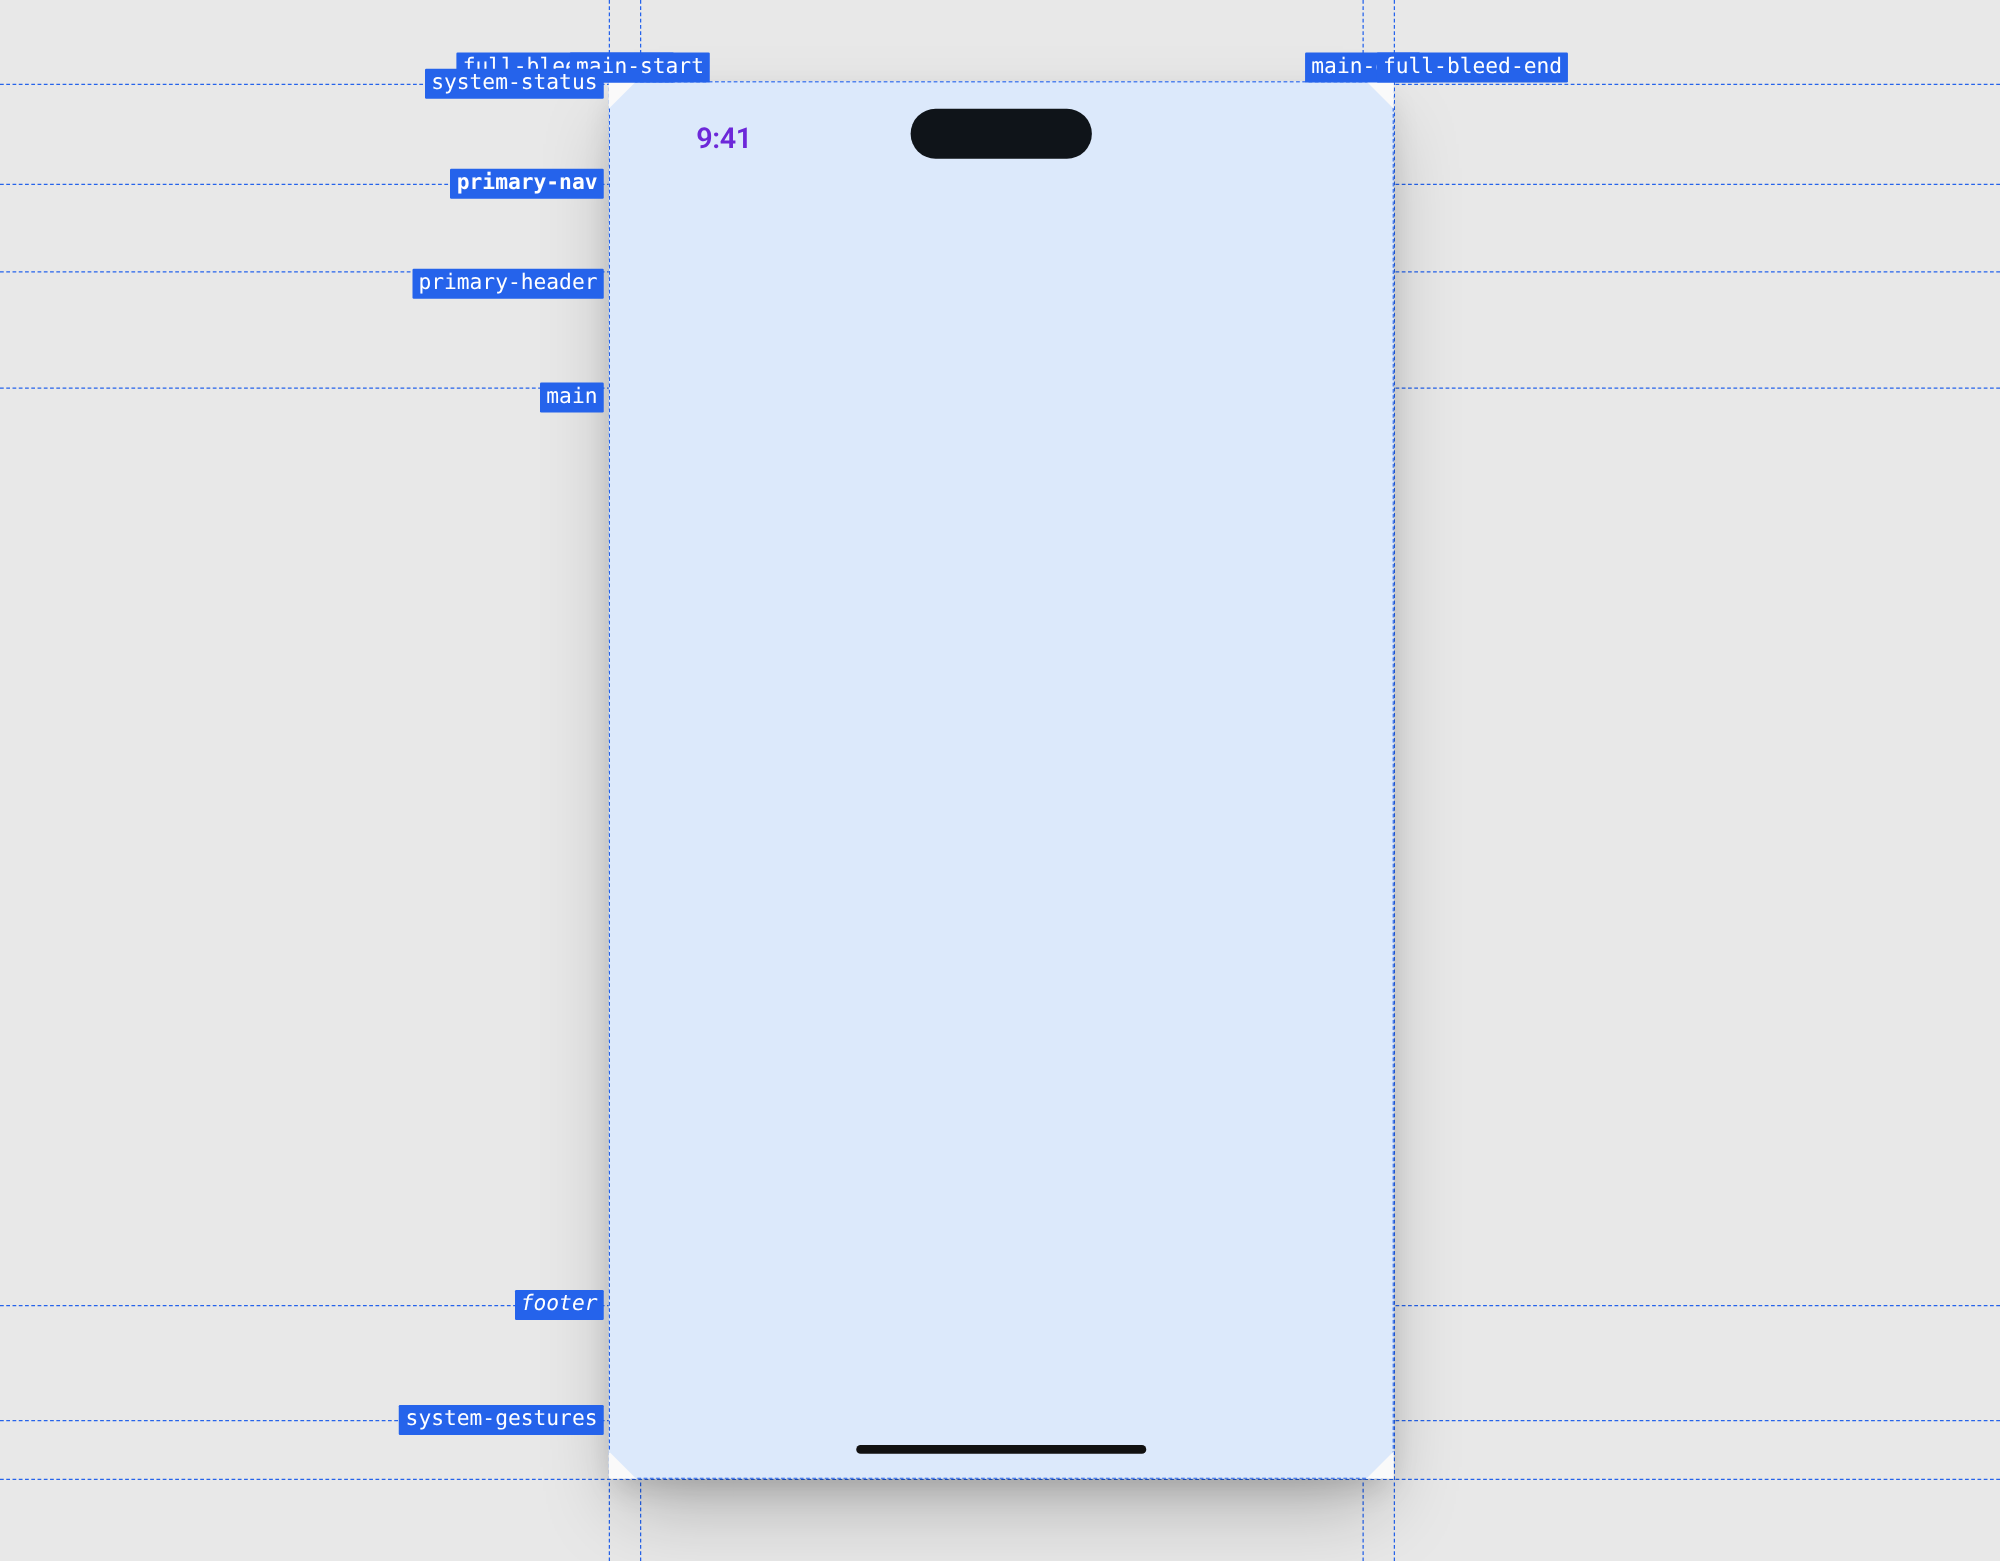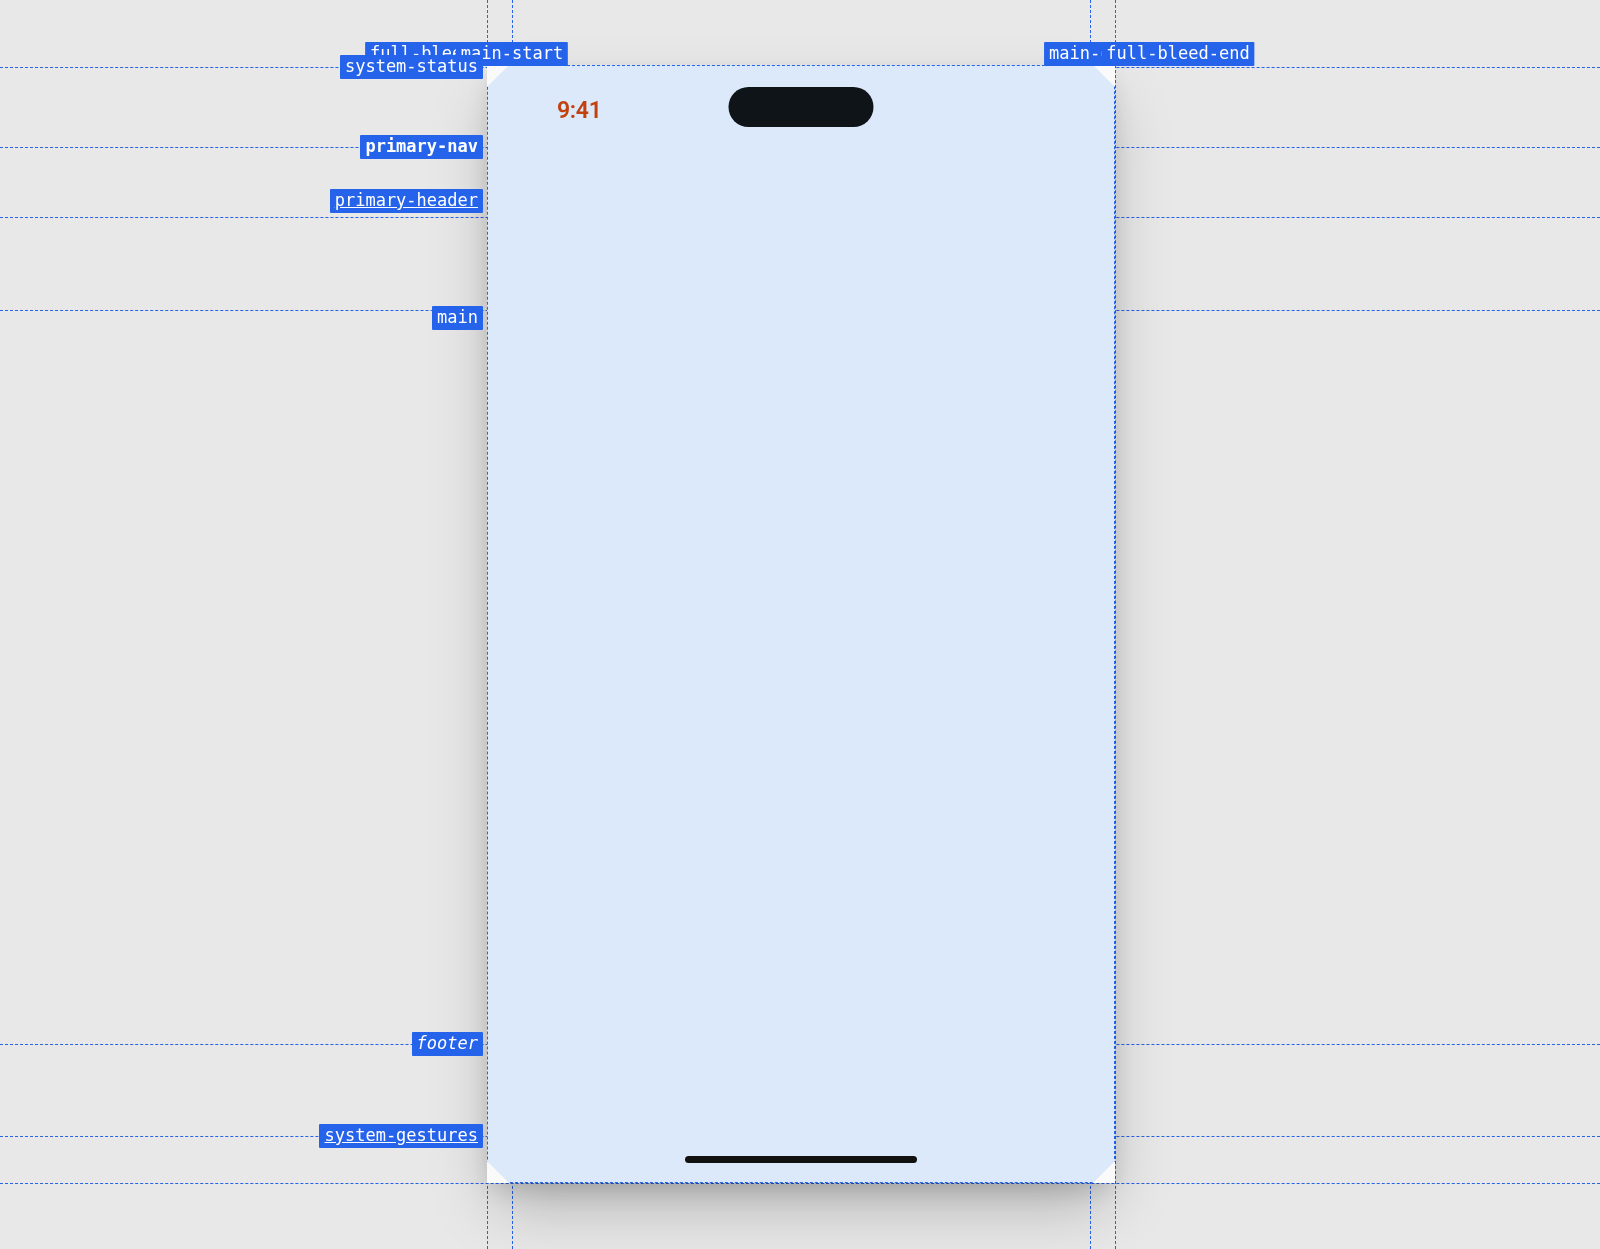--- a/index.html
+++ b/index.html
@@ -61,21 +61,21 @@
     position: absolute;
     top: 0; left: 0; right: 0;
     height: 80px;
     display: flex;
     align-items: center;
     padding: 0 40px;
   }
   .status-time {
     font-size: 23px;
     font-weight: 600;
-    color: #c2410c;
+    color: #6d28d9;
     letter-spacing: -0.3px;
     margin-left: 30px;
     margin-top: 10px;
   }
 
   .dynamic-island {
     position: absolute;
     top: 22px;
     left: 50%;
     transform: translateX(-50%);
@@ -172,18 +172,18 @@
     <div class="home-indicator"></div>
   </div>
 
   <span class="glabel vlabel" style="left:452px; top:42px;">full-bleed-start</span>
   <span class="glabel vlabel" style="left:512px; top:42px;">main-start</span>
   <span class="glabel vlabel" style="left:1090px; top:42px;">main-end</span>
   <span class="glabel vlabel" style="left:1178px; top:42px;">full-bleed-end</span>
 
   <span class="glabel" style="right:1117px; top:67px;">system-status</span>
   <span class="glabel" style="right:1117px; top:147px;font-weight:bold;">primary-nav</span>
-  <span class="glabel" style="right:1117px; top:201px;text-decoration:underline;">primary-header</span>
+  <span class="glabel" style="right:1117px; top:227px;">primary-header</span>
   <span class="glabel" style="right:1117px; top:318px;">main</span>
   <span class="glabel" style="right:1117px; top:1044px;font-style:italic;">footer</span>
-  <span class="glabel" style="right:1117px; top:1136px;text-decoration:underline;">system-gestures</span>
+  <span class="glabel" style="right:1117px; top:1136px;">system-gestures</span>
 
 </div>
 
 </body></html>

